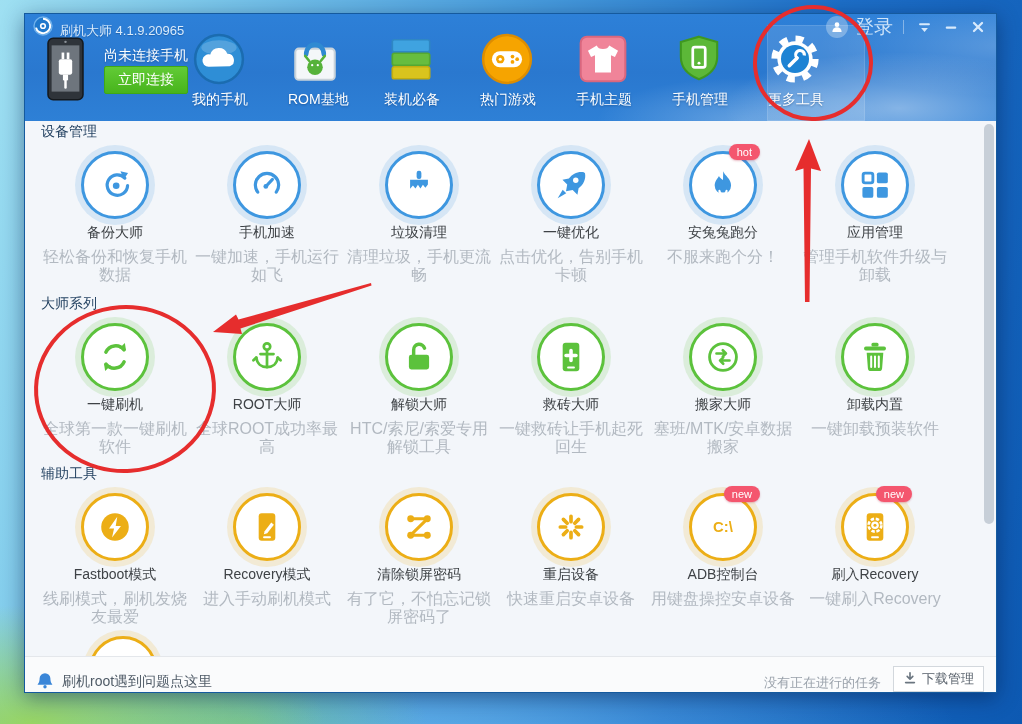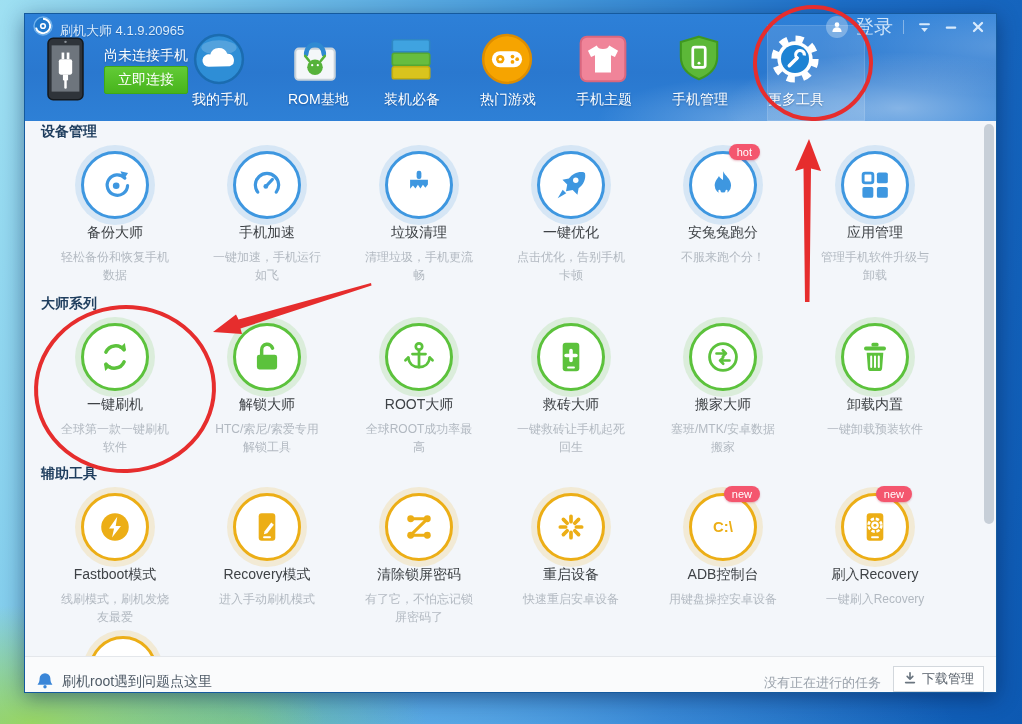--- a/index.html
+++ b/index.html
@@ -29,31 +29,31 @@
 .connect-btn{margin-top:1px;display:inline-block;background:linear-gradient(#62cb36,#47b41c);color:#fff;font-size:14px;
  padding:4px 13px;border-radius:2px;border:1px solid #3fa816;cursor:pointer}
 .nav{position:absolute;left:167px;top:12px;display:flex;z-index:3}
 .nav-item{width:96px;height:94px;display:flex;flex-direction:column;align-items:flex-start;padding-top:6px;cursor:pointer}
 .nav-item.hl{background:rgba(255,255,255,.12);outline:1px solid rgba(255,255,255,.22)}
 .nav-icon{width:54px;height:54px}
 .nav-icon svg{width:54px;height:54px;display:block}
 .nav-label{color:#fff;font-size:14px;margin-top:5px;text-shadow:0 1px 2px rgba(0,40,90,.4)}
 .content{position:absolute;top:107px;left:0;right:0;bottom:36px;overflow:hidden;background:#f3f6fa}
 .section{position:absolute;left:0;right:14px}
-.sec-title{margin-left:16px;font-size:14px;font-weight:bold;color:#1f3e5e}
+.sec-title{margin-left:16px;font-size:14px;font-weight:normal;color:#1f3e5e}
 .row{display:flex;margin-top:10px;padding-left:14px}
 .cell{width:152px;text-align:center;cursor:pointer}
 .ringwrap{position:relative;width:68px;margin:0 auto}
 .ring{width:68px;height:68px;border-radius:50%;background:#fff;border:3px solid var(--ac);
  box-shadow:0 0 0 6px var(--glow);display:flex;align-items:center;justify-content:center;color:var(--ac)}
 .ring svg{width:38px;height:38px;display:block}
 .badge{position:absolute;top:-7px;right:-3px;background:#f4566e;color:#fff;font-size:11px;font-weight:normal;
  line-height:16px;padding:0 8px;border-radius:9px;box-shadow:0 1px 2px rgba(180,30,60,.3)}
 .cell-title{margin-top:5px;font-size:14px;color:#3e4246}
-.cell-sub{margin-top:6px;font-size:12px;color:#b2b9c1;line-height:18px;white-space:pre-line}
+.cell-sub{margin-top:6px;font-size:16px;color:#b2b9c1;line-height:18px;white-space:pre-line}
 .partial-ring{position:absolute;left:64px;top:515px;width:68px;height:68px;border-radius:50%;background:#fff;
  border:3px solid #ecae16;box-shadow:0 0 0 6px rgba(236,174,22,.16);cursor:pointer}
 .scroll-thumb{position:absolute;right:2px;top:3px;width:10px;height:400px;border-radius:5px;background:#c7cfd8;cursor:pointer}
 .footer{position:absolute;left:0;right:0;bottom:0;height:36px;background:#fafbfc;border-top:1px solid #e4e7eb;
  display:flex;align-items:flex-end;padding:0 12px}
 .help{display:flex;align-items:center;gap:9px;color:#4e5a66;font-size:14px;cursor:pointer}
 .task-status{margin-left:auto;color:#9aa2ab;font-size:13px}
 .dl-btn{margin-left:12px;display:flex;align-items:center;gap:5px;border:1px solid #d3d8dd;background:#fff;
  padding:3px 9px;font-size:13px;color:#57606a;cursor:pointer}
 .anno{position:absolute;inset:0;pointer-events:none;z-index:50}
@@ -306,43 +306,43 @@
               </div>
             </div>
             <div class="cell-title">一键刷机</div>
             <div class="cell-sub">全球第一款一键刷机
 软件</div>
           </div>
           <div class="cell">
             <div class="ringwrap">
               <div class="ring">
                 <svg viewBox="0 0 32 32">
-                  <path d="M11.5 14v-4a4.7 4.7 0 0 1 9.2-1.4" fill="none" stroke="currentColor" stroke-width="2.9" stroke-linecap="round"></path>
-                  <rect x="7.5" y="14" width="17" height="12.5" rx="2" fill="currentColor"></rect>
-                </svg>
-              </div>
-            </div>
-            <div class="cell-title">解锁大师</div>
-            <div class="cell-sub">HTC/索尼/索爱专用
-解锁工具</div>
-          </div>
-          <div class="cell">
-            <div class="ringwrap">
-              <div class="ring">
-                <svg viewBox="0 0 32 32">
                   <circle cx="16" cy="7.2" r="2.7" fill="none" stroke="currentColor" stroke-width="2.3"></circle>
                   <path d="M16 10V24.5M10.5 13.5h11" stroke="currentColor" stroke-width="2.3" stroke-linecap="round"></path>
                   <path d="M7 16.5c.6 5.2 4.3 8 9 8s8.4-2.8 9-8" fill="none" stroke="currentColor" stroke-width="2.3" stroke-linecap="round"></path>
                   <path d="M7 16.5l-2.4 2.2M25 16.5l2.4 2.2" stroke="currentColor" stroke-width="2.3" stroke-linecap="round"></path>
                 </svg>
               </div>
             </div>
             <div class="cell-title">ROOT大师</div>
             <div class="cell-sub">全球ROOT成功率最
 高</div>
+          </div>
+          <div class="cell">
+            <div class="ringwrap">
+              <div class="ring">
+                <svg viewBox="0 0 32 32">
+                  <path d="M11.5 14v-4a4.7 4.7 0 0 1 9.2-1.4" fill="none" stroke="currentColor" stroke-width="2.9" stroke-linecap="round"></path>
+                  <rect x="7.5" y="14" width="17" height="12.5" rx="2" fill="currentColor"></rect>
+                </svg>
+              </div>
+            </div>
+            <div class="cell-title">解锁大师</div>
+            <div class="cell-sub">HTC/索尼/索爱专用
+解锁工具</div>
           </div>
           <div class="cell">
             <div class="ringwrap">
               <div class="ring">
                 <svg viewBox="0 0 32 32">
                   <rect x="9" y="4" width="14" height="24" rx="2.5" fill="currentColor"></rect>
                   <path d="M16 10.5v8.5M11.8 14.8h8.4" stroke="#fff" stroke-width="3" stroke-linecap="round"></path>
                   <path d="M13.5 24.8h5" stroke="#fff" stroke-width="1.6" stroke-linecap="round"></path>
                 </svg>
               </div>

